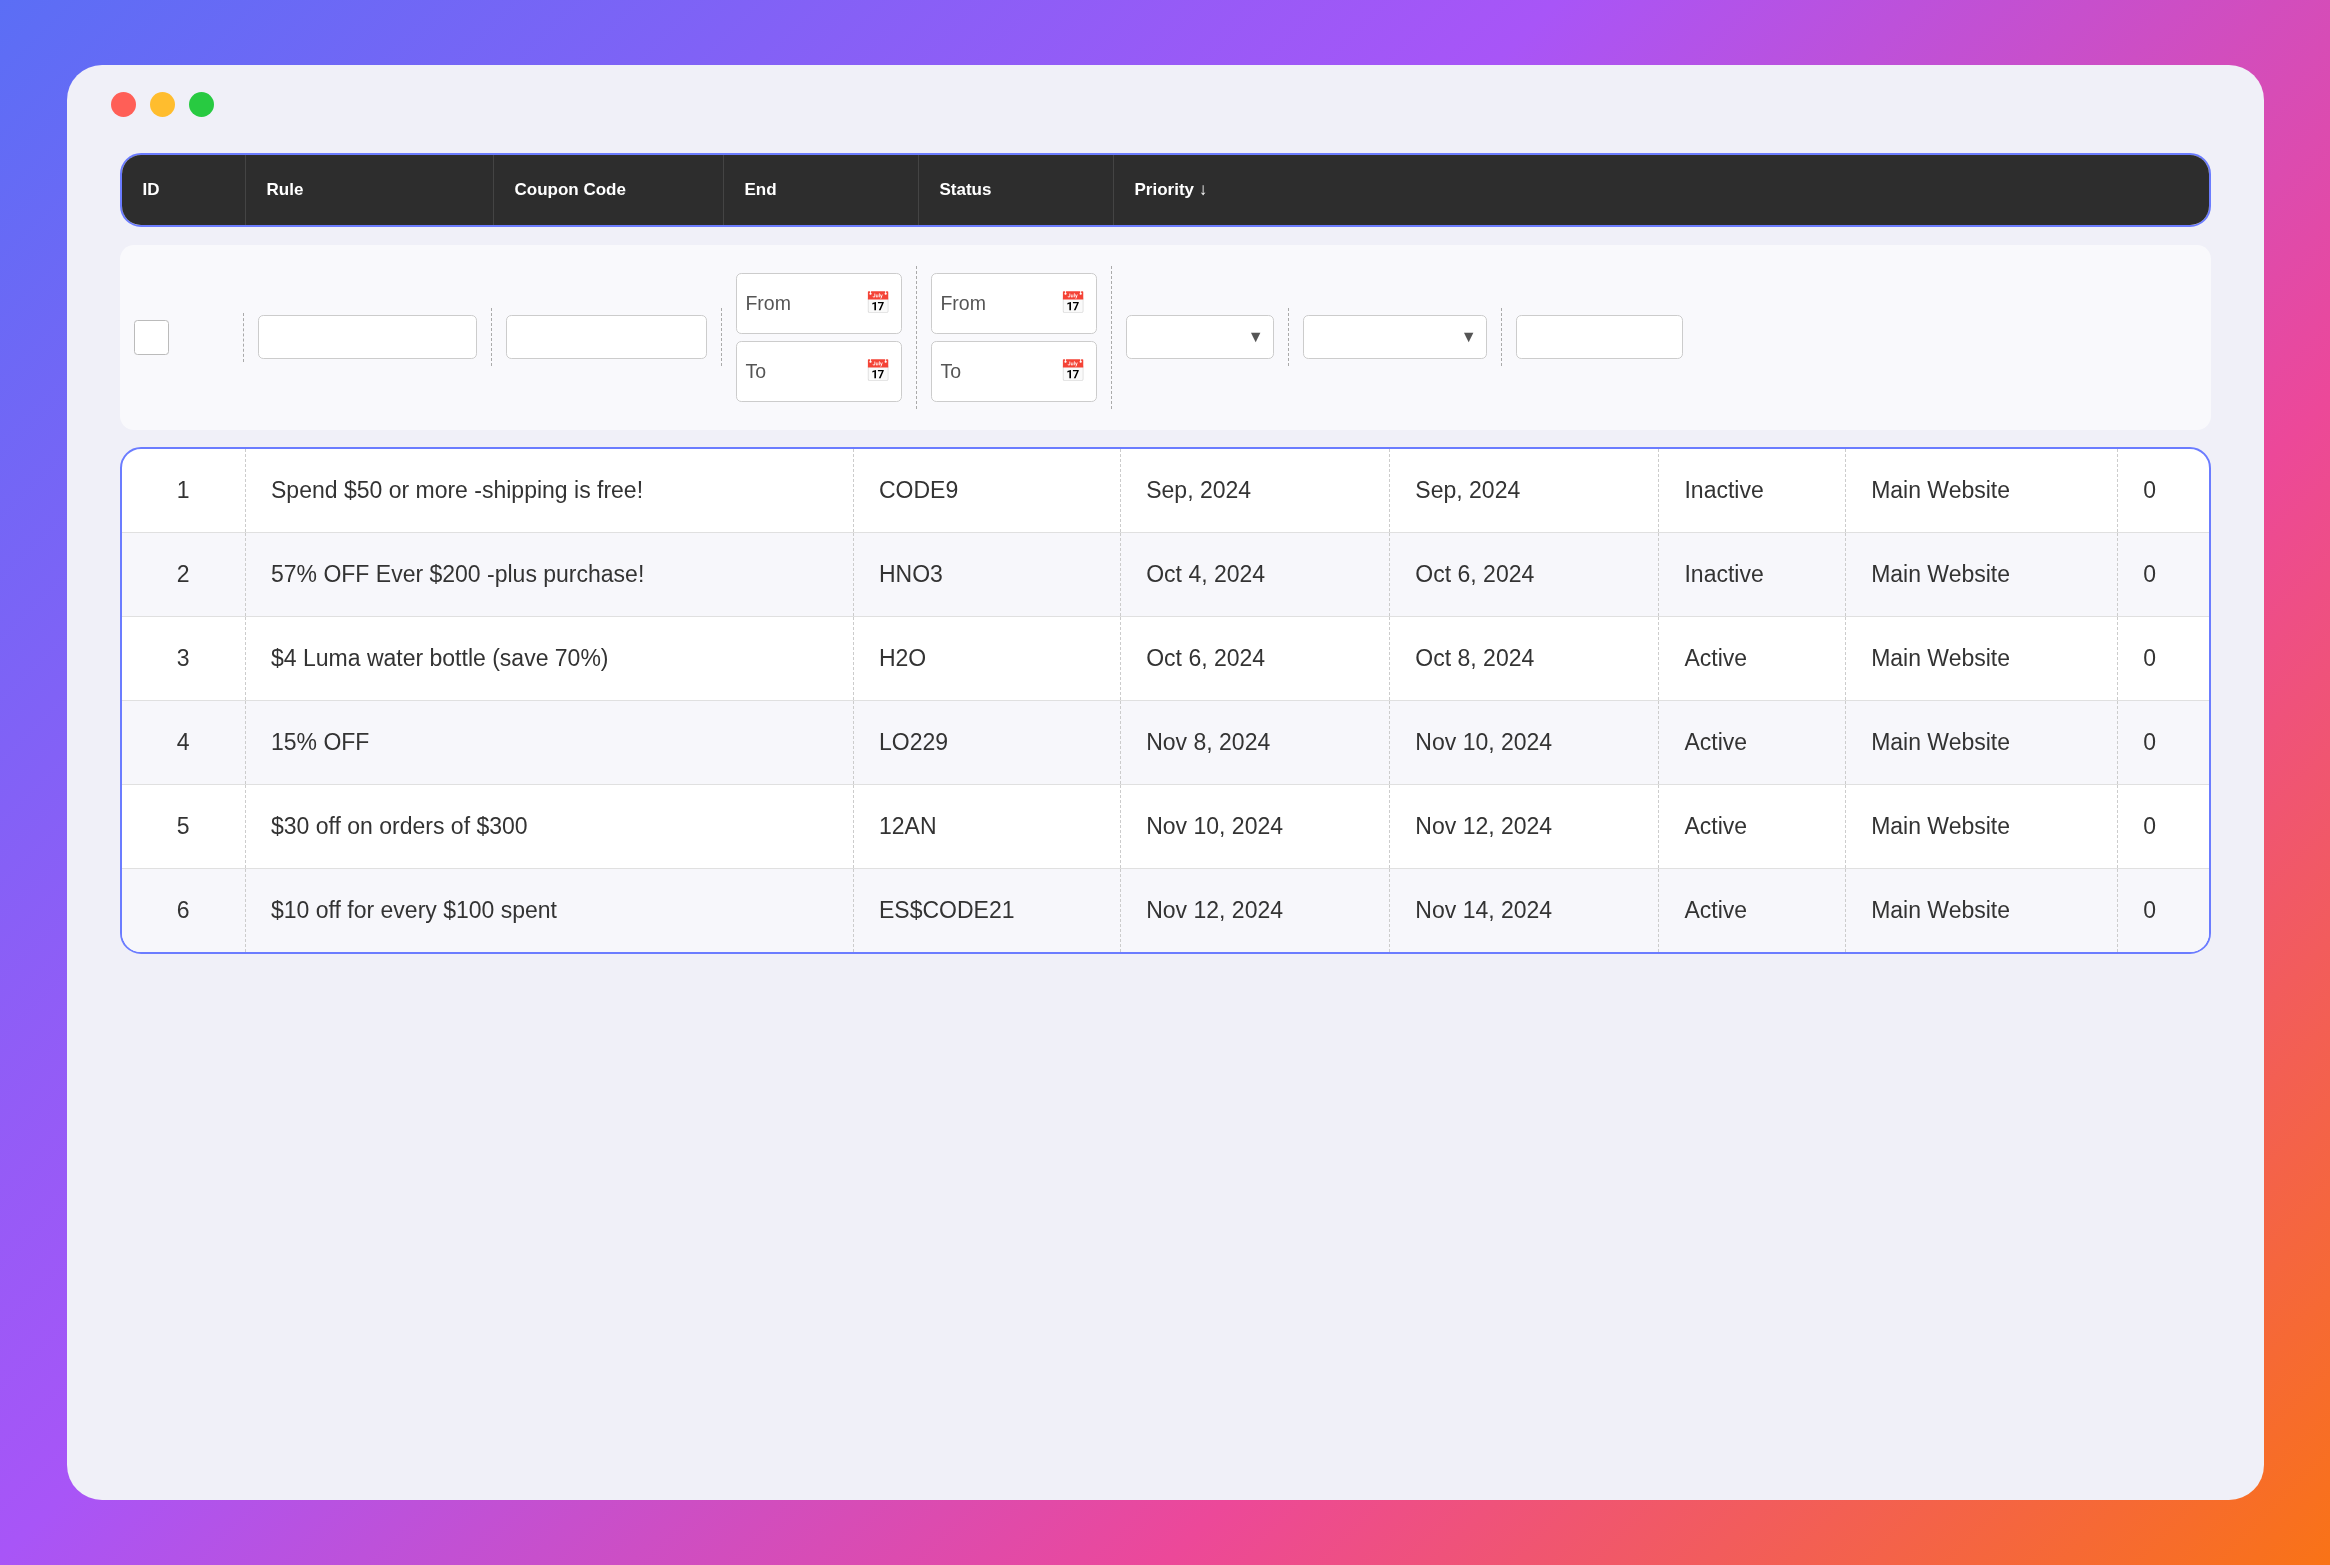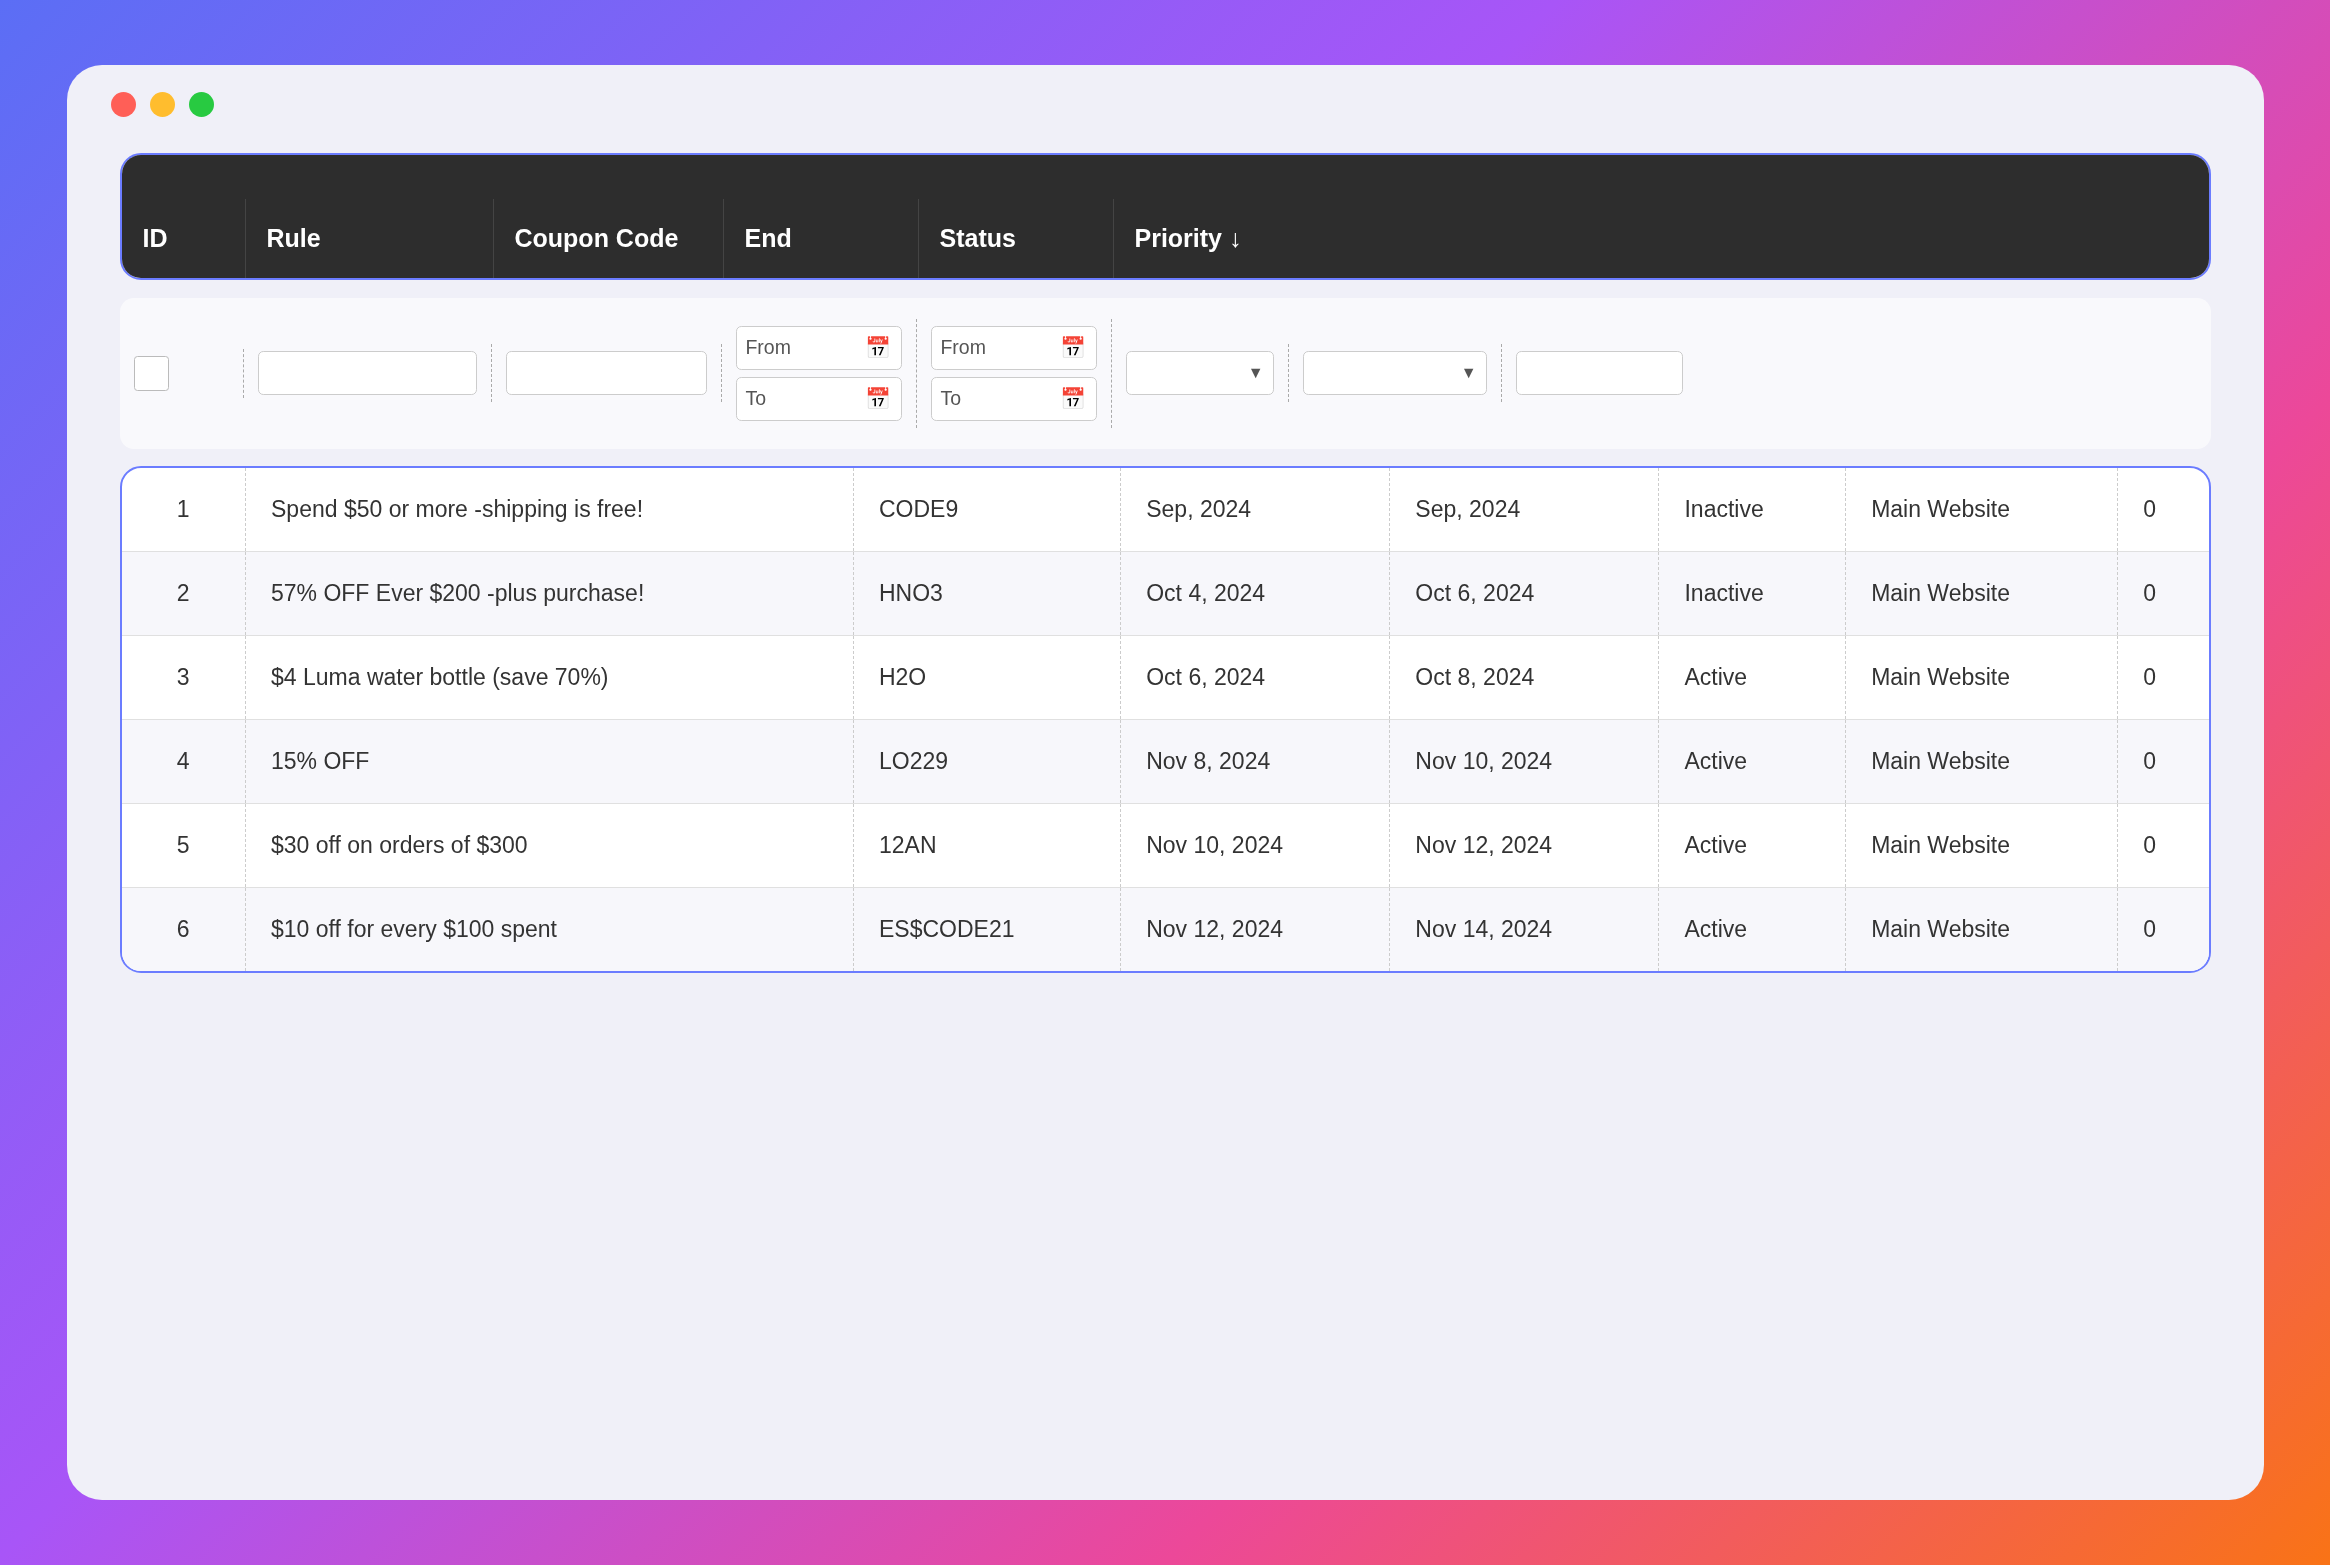--- a/index.html
+++ b/index.html
@@ -62,24 +62,23 @@
 
     .header-row {
       display: grid;
       grid-template-columns: 124px 248px 230px 195px 195px 177px 213px 195px;
       background: #2d2d2d;
     }
 
     .header-cell {
       padding: 25px 21px;
       color: white;
-      font-size: 25px;
+      font-size: 17px;
       font-weight: 600;
       border-right: 0.9px solid #444;
-      margin-top: 44px;
     }
 
     .header-cell:last-child {
       border-right: none;
     }
 
     
     .filter-card {
       background: rgba(255,255,255,0.6);
       border-radius: 14px;
@@ -127,21 +126,21 @@
 
     .date-input-wrapper {
       display: flex;
       align-items: center;
       gap: 5.3px;
       width: 100%;
       border: 1.8px solid #ccc;
       background: white;
       border-radius: 5.3px;
       padding: 5.3px 8.9px;
-      height: 44px;
+      height: 61px;
     }
 
     .date-label {
       font-size: 19.5px;
       color: #555;
       flex: 1;
     }
 
     .calendar-icon {
       font-size: 21px;

